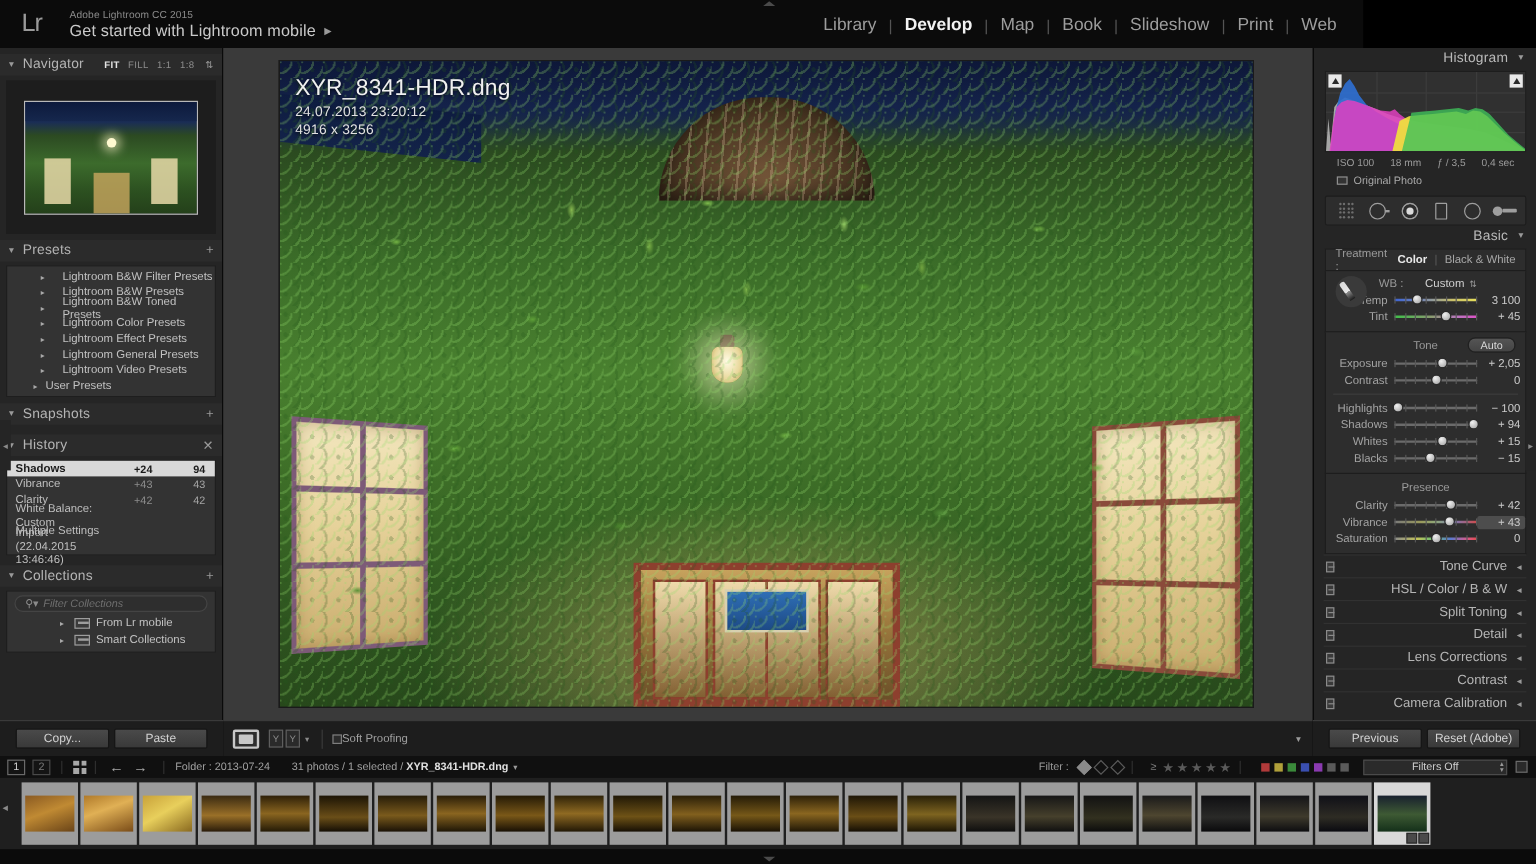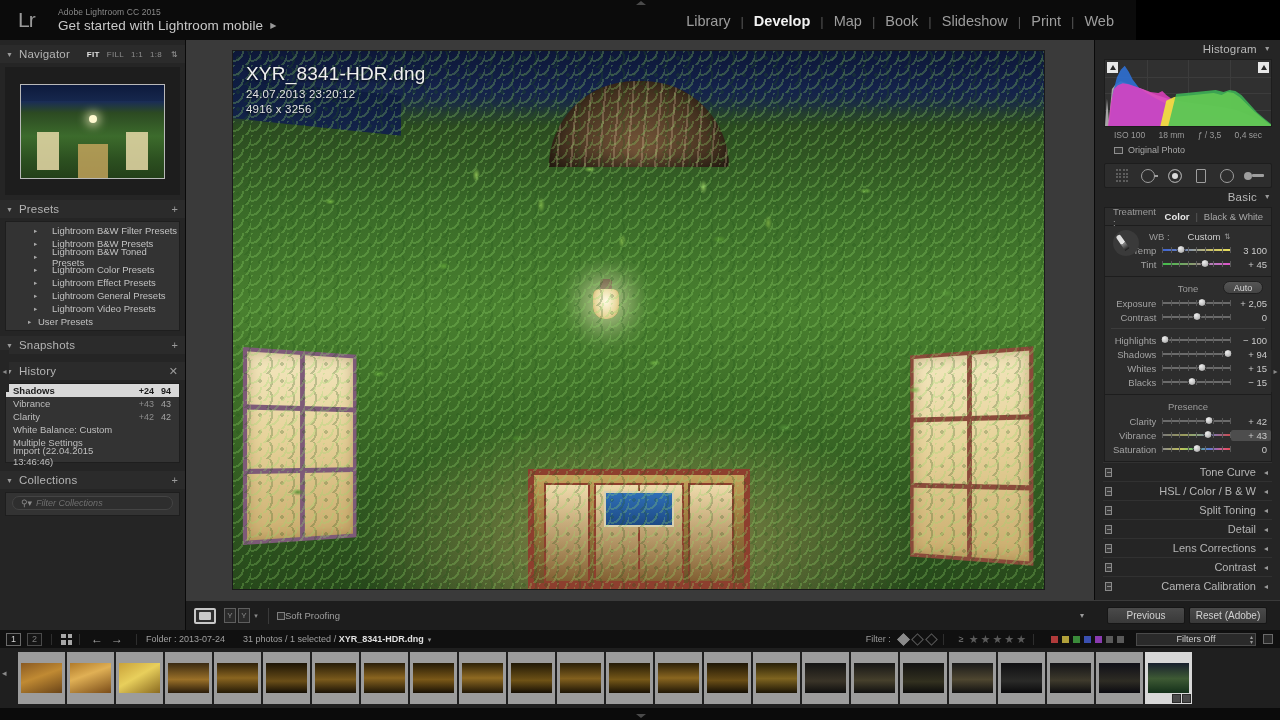--- a/index.html
+++ b/index.html
@@ -108,21 +108,21 @@
   .lrow.nosub .lbl { margin-left: 10px; }
 
   
   .hrow {
     height: 13px; display: flex; align-items: center;
     font-size: 9.5px; color: #bfbfbf; padding: 0 8px 0 7px;
   }
   .hrow.sel { background: #d8d8d8; color: #1a1a1a; font-weight: bold; }
   .hrow .hname { flex: 1; }
   .hrow .hdelta { width: 34px; text-align: right; color: #8d8d8d; font-size: 9px;}
-  .hrow .hval   { width: 17px; text-align: right; color: #a5a5a5; font-size: 9px;}
+  .hrow .hval   { width: 44px; text-align: right; color: #a5a5a5; font-size: 9px;}
   .hrow.sel .hdelta, .hrow.sel .hval { color: #1a1a1a; font-weight: bold;}
 
   
   .coll-filter {
     margin: 3px 6px 2px 6px; height: 14px; border-radius: 7px;
     border: 1px solid #444; background: #2e2e2e;
     display: flex; align-items: center; padding: 0 8px;
     font-size: 9px; color: #6f6f6f; font-style: italic;
   }
   .coll-filter .mag { font-style: normal; margin-right: 4px; color:#8b8b8b; font-size:9px;}
@@ -637,25 +637,41 @@
     <div class="panel-head" style="margin-top:8px;">
       <span class="tw">▼</span>
       <span class="name">Collections</span>
       <span class="right">+</span>
     </div>
     <div class="listbox" style="padding:0 0 3px 0;">
       <div class="coll-filter" title="Filter Collections">
         <span class="mag">⚲​▾</span>
         <span>Filter Collections</span>
       </div>
+      <div id="colllist">
+          <div class="crow">
+            <span class="tri">▸</span>
+            <span class="cbox"></span>
+            <span class="lbl">From Lr mobile</span>
+          </div>
+          <div class="crow">
+            <span class="tri">▸</span>
+            <span class="cbox"></span>
+            <span class="lbl">Smart Collections</span>
+          </div>
+        </div>
     </div>
 
     <div id="leftArrow" class="collapse-arrow">◂</div>
   </div>
 
+  <div id="leftbottom">
+    <div class="lbtn">Copy...</div>
+    <div class="lbtn">Paste</div>
+  </div>
 
   <div id="center">
     <div id="imgwrap">
       <div id="photo">
         <div class="ivy-base"></div>
         <div class="sky-top"></div>
         <div class="awning"></div>
         <div class="dome">
             <div class="dome-ribs"></div>
           </div>

